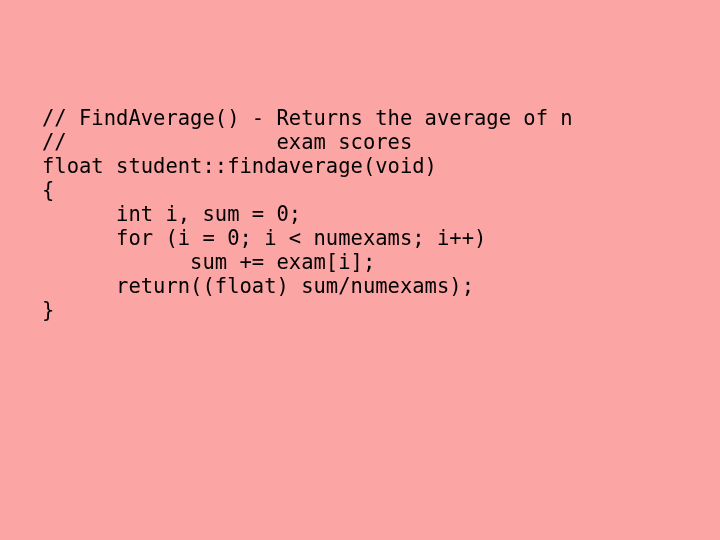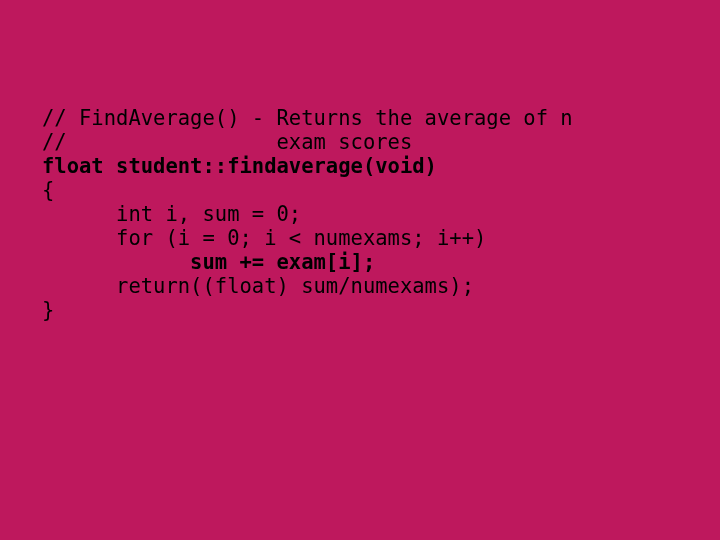--- a/index.html
+++ b/index.html
@@ -39,24 +39,24 @@
   }
 
   .code-line {
     display: block;
     white-space: pre;
     min-height: 24px;
     font-weight: normal;
   }
 
   .code-line.bold {
-    font-weight: bold;
+    font-weight: normal;
   }
 </style>
 </head>
 <body style="background: rgb(255, 255, 255);">
 
-<div id="slide" style="background: #be185d;">
+<div id="slide" style="background: #fca5a5;">
 
   <pre id="code-block" style="color: rgb(0, 0, 0);">    <span class="code-line">// FindAverage() - Returns the average of n</span><span class="code-line">//                 exam scores</span><span class="code-line bold">float student::findaverage(void)</span><span class="code-line">{</span><span class="code-line">      int i, sum = 0;</span><span class="code-line">      for (i = 0; i &lt; numexams; i++)</span><span class="code-line bold">            sum += exam[i];</span><span class="code-line">      return((float) sum/numexams);</span><span class="code-line">}</span>
   </pre>
 
 </div>
 
 </body></html>

